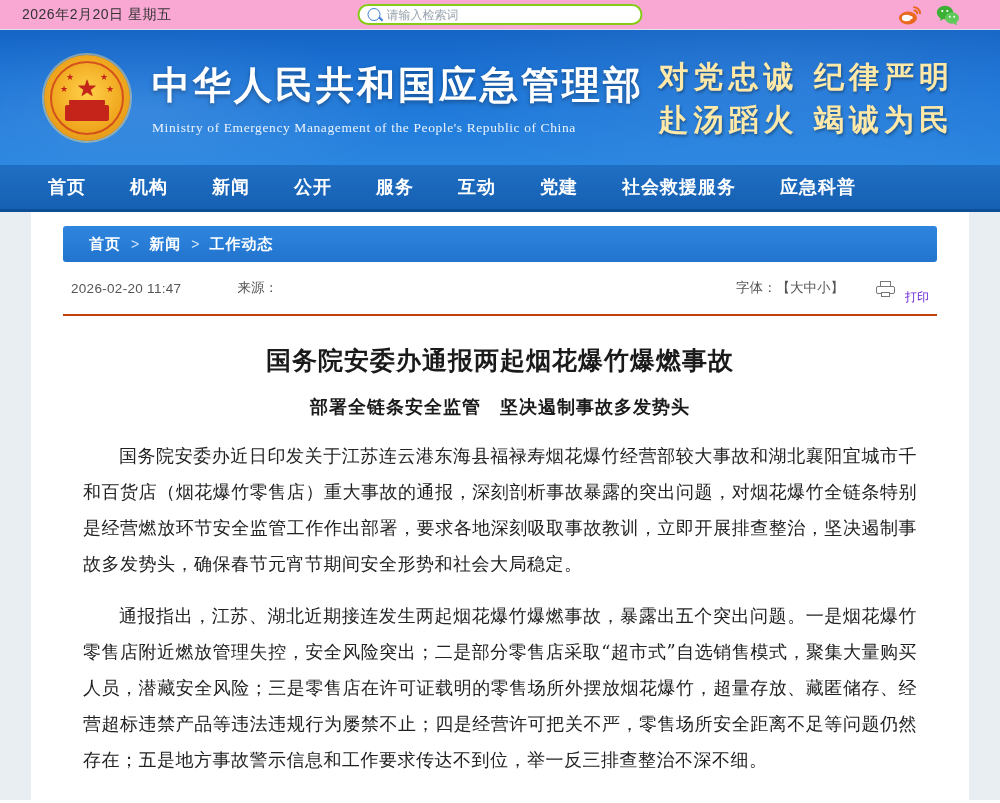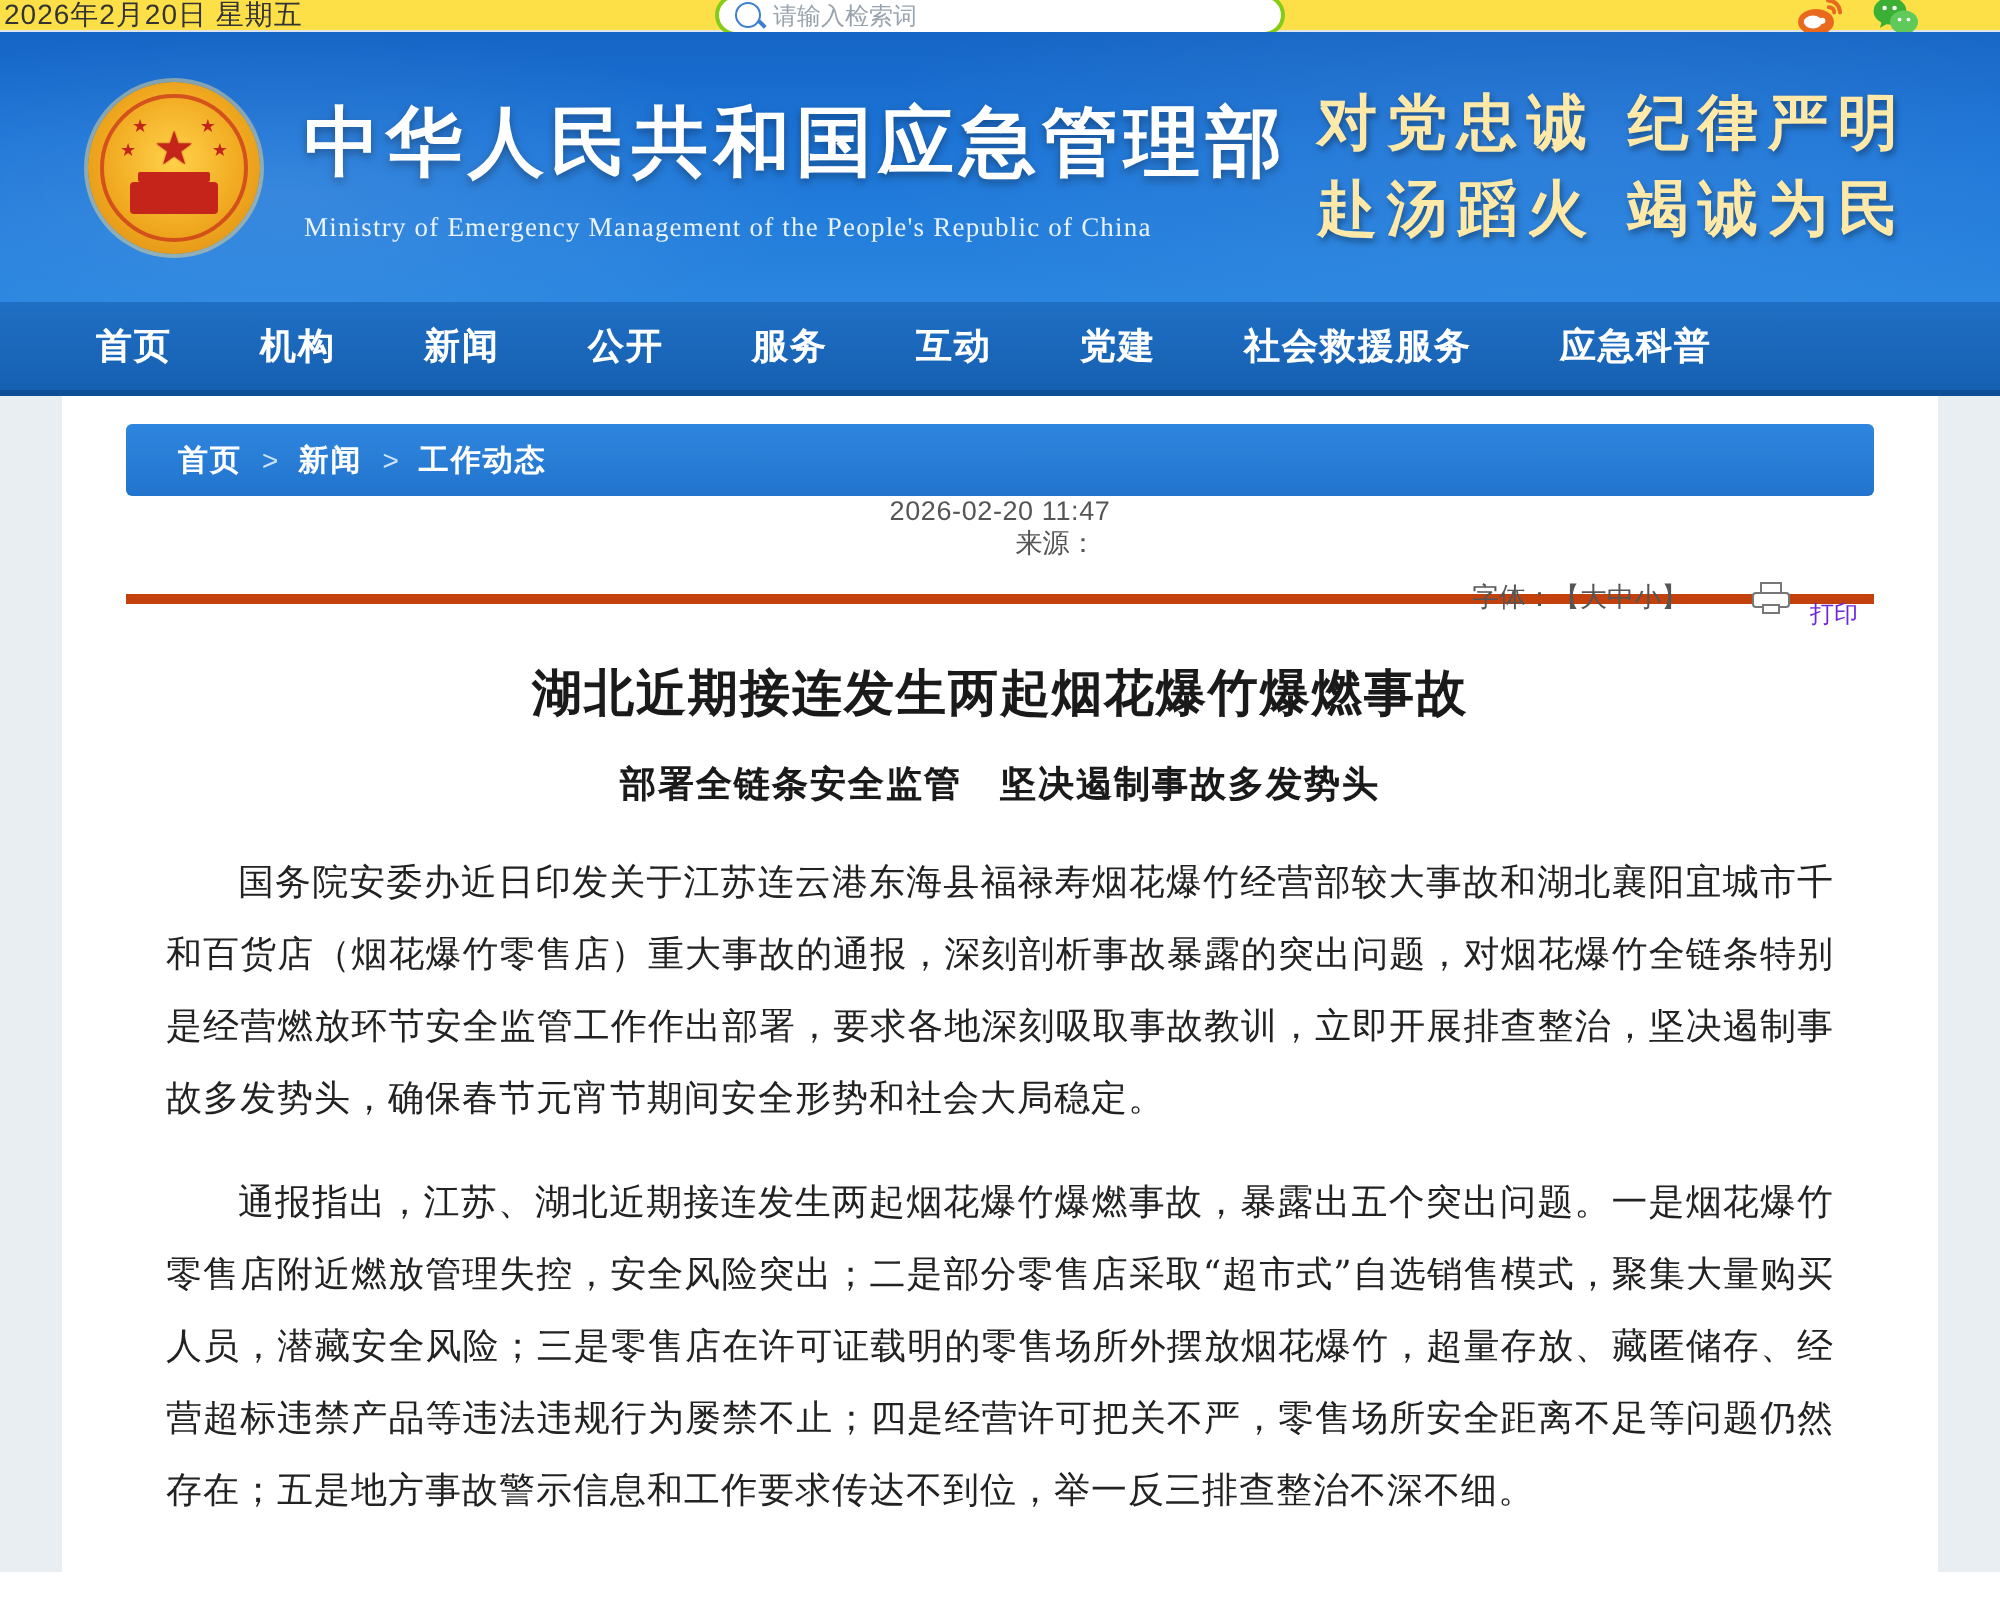--- a/index.html
+++ b/index.html
@@ -5,26 +5,26 @@
   * { box-sizing: border-box; margin: 0; padding: 0; }
   html, body {
     width: 1000px;
     height: 803px;
     overflow: hidden;
     background: #ffffff;
     font-family: "Liberation Sans", sans-serif;
   }
   
   .topbar {
-    height: 16px;
-    background: #fde047;
+    height: 30px;
+    background: #f9a8d4;
     border-bottom: 1px solid #dfe5ec;
     display: flex;
     align-items: center;
-    padding: 0 2px;
+    padding: 0 22px;
     position: relative;
   }
   .topbar-date {
     font-size: 14px;
     color: #333;
     letter-spacing: 0.5px;
     white-space: nowrap;
   }
   .search-wrap {
     position: absolute;
@@ -232,25 +232,24 @@
     letter-spacing: 1px;
     white-space: nowrap;
   }
   .crumb-sep { color: #cfe4fb; font-size: 14px; }
 
   .meta-row {
     margin: 0 32px;
     height: 54px;
     display: flex;
     align-items: center;
-    border-bottom: 5px solid #c2410c;
+    border-bottom: 2px solid #c2410c;
     padding: 0 8px 0 8px;
     color: #555;
     font-size: 13.5px;
-    flex-direction: column;
   }
   .meta-date { font-family: "Liberation Sans", sans-serif; letter-spacing: 0.3px; }
   .meta-source { margin-left: 56px; }
   .meta-right {
     margin-left: auto;
     display: flex;
     align-items: center;
     gap: 10px;
     justify-content: space-between;
   }
@@ -402,20 +401,20 @@
         <span class="printer-icon">
           <span class="top"></span>
             <span class="body"></span>
             <span class="paper"></span>
         </span>
         <span class="print-label">打印</span>
       </span>
     </div>
 
     <div class="article">
-      <h1 class="headline">湖北近期接连发生两起烟花爆竹爆燃事故</h1>
+      <h1 class="headline">国务院安委办通报两起烟花爆竹爆燃事故</h1>
       <h2 class="subheadline">部署全链条安全监管　坚决遏制事故多发势头</h2>
       <p class="para">国务院安委办近日印发关于江苏连云港东海县福禄寿烟花爆竹经营部较大事故和湖北襄阳宜城市千和百货店（烟花爆竹零售店）重大事故的通报，深刻剖析事故暴露的突出问题，对烟花爆竹全链条特别是经营燃放环节安全监管工作作出部署，要求各地深刻吸取事故教训，立即开展排查整治，坚决遏制事故多发势头，确保春节元宵节期间安全形势和社会大局稳定。</p>
       <p class="para">通报指出，江苏、湖北近期接连发生两起烟花爆竹爆燃事故，暴露出五个突出问题。一是烟花爆竹零售店附近燃放管理失控，安全风险突出；二是部分零售店采取“超市式”自选销售模式，聚集大量购买人员，潜藏安全风险；三是零售店在许可证载明的零售场所外摆放烟花爆竹，超量存放、藏匿储存、经营超标违禁产品等违法违规行为屡禁不止；四是经营许可把关不严，零售场所安全距离不足等问题仍然存在；五是地方事故警示信息和工作要求传达不到位，举一反三排查整治不深不细。</p>
     </div>
 
   </div>
 </div>
 
 </body></html>

